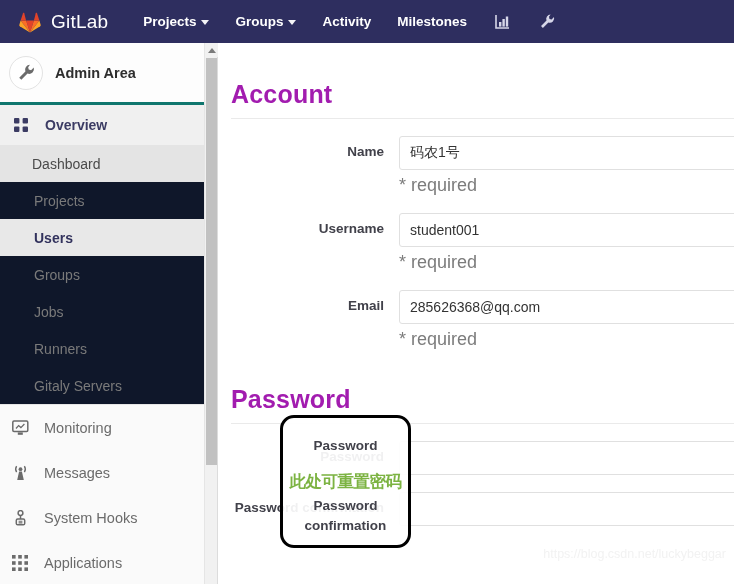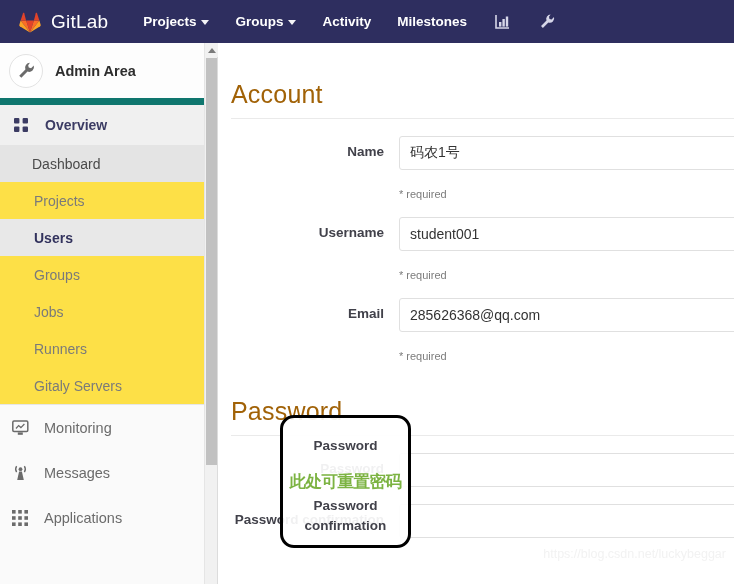--- a/index.html
+++ b/index.html
@@ -95,21 +95,21 @@
     border-right: 1px solid #e5e5e5;
     overflow: hidden;
     z-index: 20;
   }
   .sidebar-header {
     height: 62px;
     display: flex;
     align-items: center;
     padding-left: 9px;
     background: #fdfdfd;
-    border-bottom: 7px solid #0f766e;
+    border-bottom: 3px solid #0f766e;
   }
   .avatar {
     width: 34px; height: 34px;
     border-radius: 50%;
     background: #ffffff;
     border: 1px solid #e3e3e3;
     display: flex;
     align-items: center;
     justify-content: center;
     flex: 0 0 auto;
@@ -117,21 +117,21 @@
   .avatar svg { display: block; }
   .sidebar-title {
     margin-left: 12px;
     font-size: 14.5px;
     color: #2e2e2e;
     font-weight: 600;
     white-space: nowrap;
   }
 
   .nav-section-top {
-    background: #fde047;
+    background: #0f172a;
   }
   .nav-section-bottom {
     background: #fafafa;
   }
 
   .side-row {
     display: flex;
     align-items: center;
     height: 39px;
     padding-left: 14px;
@@ -243,22 +243,22 @@
     top: 43px;
     left: 219px;
     width: 515px;
     height: 541px;
     background: #ffffff;
     overflow: hidden;
   }
 
   .section-title {
     font-size: 25px;
-    font-weight: 400;
-    color: #a16207;
+    font-weight: 700;
+    color: #a21caf;
     letter-spacing: .2px;
   }
   .title-rule {
     height: 1px;
     background: #eaeaea;
     margin-top: 9px;
   }
 
   .form-row {
     display: flex;
@@ -287,23 +287,23 @@
     border: 1px solid #e0e0e0;
     border-radius: 3px;
     padding: 0 10px;
     font-size: 14px;
     color: #333333;
     font-family: "Liberation Sans", "DejaVu Sans", sans-serif;
     background: #ffffff;
     outline: none;
   }
   .hint {
-    font-size: 11px;
+    font-size: 18px;
     color: #7c7c7c;
-    margin-top: 18px;
+    margin-top: 5px;
     white-space: nowrap;
   }
 
   
   .annotation-box {
     position: absolute;
     left: 280px;
     top: 415px;
     width: 131px;
     height: 133px;
@@ -472,20 +472,31 @@
           <svg width="17" height="16" viewBox="0 0 17 16">
             <circle cx="8.5" cy="4.2" r="1.9" fill="#6b6b6b"></circle>
             <path d="M4.6 1.2 a5.6 5.6 0 0 0 0 6.0" stroke="#6b6b6b" stroke-width="1.4" fill="none"></path>
             <path d="M12.4 1.2 a5.6 5.6 0 0 1 0 6.0" stroke="#6b6b6b" stroke-width="1.4" fill="none"></path>
             <path d="M7.1 6.6 L5.2 15 H11.8 L9.9 6.6 Z" fill="#6b6b6b"></path>
           </svg>
         </span>
         <span>Messages</span>
       </div>
 
+      <div class="main-row">
+        <span class="sicon">
+          <svg width="17" height="16" viewBox="0 0 17 16">
+            <circle cx="8.5" cy="3" r="2.4" fill="none" stroke="#6b6b6b" stroke-width="1.5"></circle>
+            <path d="M8.5 5.4 V9" stroke="#6b6b6b" stroke-width="1.5"></path>
+            <rect x="4.3" y="9" width="8.4" height="5.8" rx="1.4" fill="none" stroke="#6b6b6b" stroke-width="1.5"></rect>
+            <path d="M6.6 11.2 h3.8 M6.6 12.9 h3.8" stroke="#6b6b6b" stroke-width="1.1"></path>
+          </svg>
+        </span>
+        <span>System Hooks</span>
+      </div>
 
       <div class="main-row">
         <span class="sicon">
           <svg width="16" height="16" viewBox="0 0 16 16">
             <rect x="0" y="0" width="3.6" height="3.6" fill="#6b6b6b"></rect>
             <rect x="6.2" y="0" width="3.6" height="3.6" fill="#6b6b6b"></rect>
             <rect x="12.4" y="0" width="3.6" height="3.6" fill="#6b6b6b"></rect>
             <rect x="0" y="6.2" width="3.6" height="3.6" fill="#6b6b6b"></rect>
             <rect x="6.2" y="6.2" width="3.6" height="3.6" fill="#6b6b6b"></rect>
             <rect x="12.4" y="6.2" width="3.6" height="3.6" fill="#6b6b6b"></rect>

